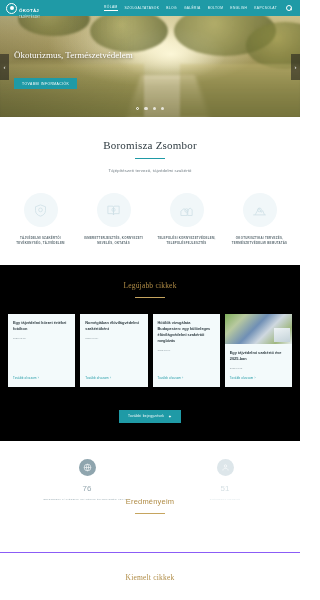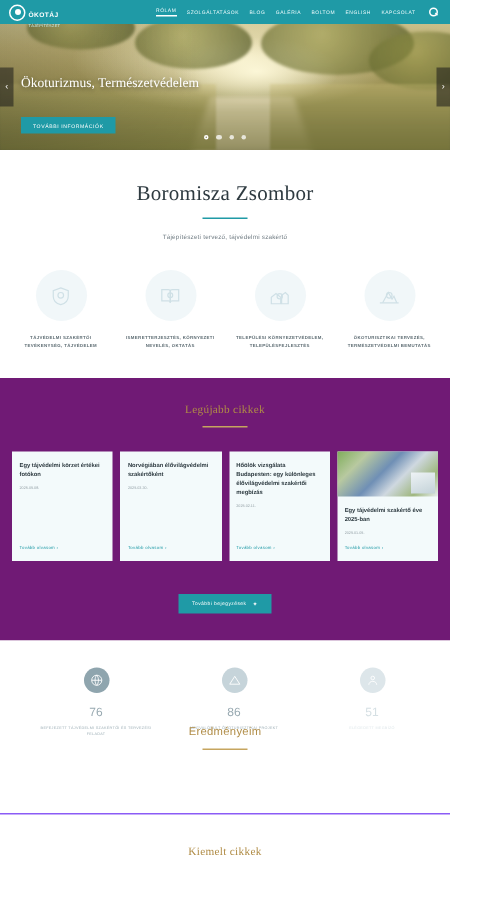--- a/index.html
+++ b/index.html
@@ -48,21 +48,21 @@
     content:""; position:absolute; left:0; top:0;
     width:4px; height:4px; border:.8px solid #ffffff; border-radius:50%;
   }
   .search-icon::after {
     content:""; position:absolute; left:3.6px; top:3.6px;
     width:2.2px; height:.8px; background:#ffffff; transform:rotate(45deg);
   }
 
   
   .hero {
-    height:84px; position:relative; overflow:hidden;
+    height:101px; position:relative; overflow:hidden;
     background:
       radial-gradient(ellipse 60% 70% at 52% 28%, rgba(255,248,214,.85), rgba(255,248,214,0) 60%),
       linear-gradient(180deg,#c9bf8a 0%, #bcae73 18%, #a79a5e 40%, #8f8a4e 62%, #7d7a44 82%, #6d6c3c 100%);
   }
   .hero-img { position:absolute; inset:0; }
   .hero-img .tree {
     position:absolute; border-radius:50%;
     background:radial-gradient(circle at 40% 35%, rgba(150,150,70,.55), rgba(90,95,45,.8));
     filter:blur(1.2px);
   }
@@ -117,21 +117,21 @@
     background:rgba(255,255,255,.75); cursor:pointer;
   }
   .hero-dots .dot.active {
     background:transparent; border:.9px solid #ffffff;
   }
 
   
   .intro { padding:22px 10px 4px; text-align:center; background:#ffffff; }
   .intro-title {
     font-family:"Liberation Serif", serif;
-    font-size:14px; color:#2e3a40; letter-spacing:.2px;
+    font-size:11px; color:#2e3a40; letter-spacing:.2px;
   }
   .rule {
     width:30px; height:1.2px; background:#c6a55f;
     margin:7px auto 0;
   }
   .rule.teal { background:#1f9aa6; }
   .intro-sub {
     margin-top:9px; font-size:4.2px; color:#6f7b82; letter-spacing:.15px;
   }
 
@@ -145,21 +145,21 @@
     background:#f1f7f9; margin:0 auto 9px;
     display:flex; align-items:center; justify-content:center;
   }
   .svc-circle svg { width:15px; height:15px; }
   .svc-label {
     font-size:2.9px; letter-spacing:.25px; line-height:1.55;
     color:#5c6b72; text-transform:uppercase; font-weight:600;
   }
 
   
-  .articles { background:#701a75; padding:16px 0 18px; }
+  .articles { background:#000000; padding:16px 0 18px; }
   .sec-title {
     text-align:center; font-family:"Liberation Serif", serif;
     font-size:7.5px; color:#b08c46; letter-spacing:.2px;
   }
   .cards {
     display:flex; gap:5px; padding:0 8px; margin-top:16px;
   }
   .card {
     flex:1; background:#f3fafb; min-height:68px;
     display:flex; flex-direction:column;
@@ -389,29 +389,20 @@
       <div class="stat-icon a">
         <svg viewBox="0 0 24 24" fill="none" stroke="#ffffff" stroke-width="1.6">
           <circle cx="12" cy="12" r="9"></circle>
           <path d="M3 12h18M12 3c4 4 4 14 0 18M12 3c-4 4-4 14 0 18"></path>
         </svg>
       </div>
       <div class="stat-num">76</div>
       <div class="stat-label">BEFEJEZETT TÁJVÉDELMI SZAKÉRTŐI ÉS TERVEZÉSI FELADAT</div>
     </div>
 
-    <div class="stat">
-      <div class="stat-icon b">
-        <svg viewBox="0 0 24 24" fill="none" stroke="#ffffff" stroke-width="1.6">
-          <path d="M3 19h18L12 5z"></path>
-        </svg>
-      </div>
-      <div class="stat-num">86</div>
-      <div class="stat-label">MEGVALÓSULT ÖKOTURISZTIKAI PROJEKT</div>
-    </div>
 
     <div class="stat">
       <div class="stat-icon c">
         <svg viewBox="0 0 24 24" fill="none" stroke="#ffffff" stroke-width="1.6">
           <circle cx="12" cy="8" r="3.2"></circle>
           <path d="M5 20c0-4 3.5-6 7-6s7 2 7 6"></path>
         </svg>
       </div>
       <div class="stat-num faded">51</div>
       <div class="stat-label faded">ELÉGEDETT MEGBÍZÓ</div>

